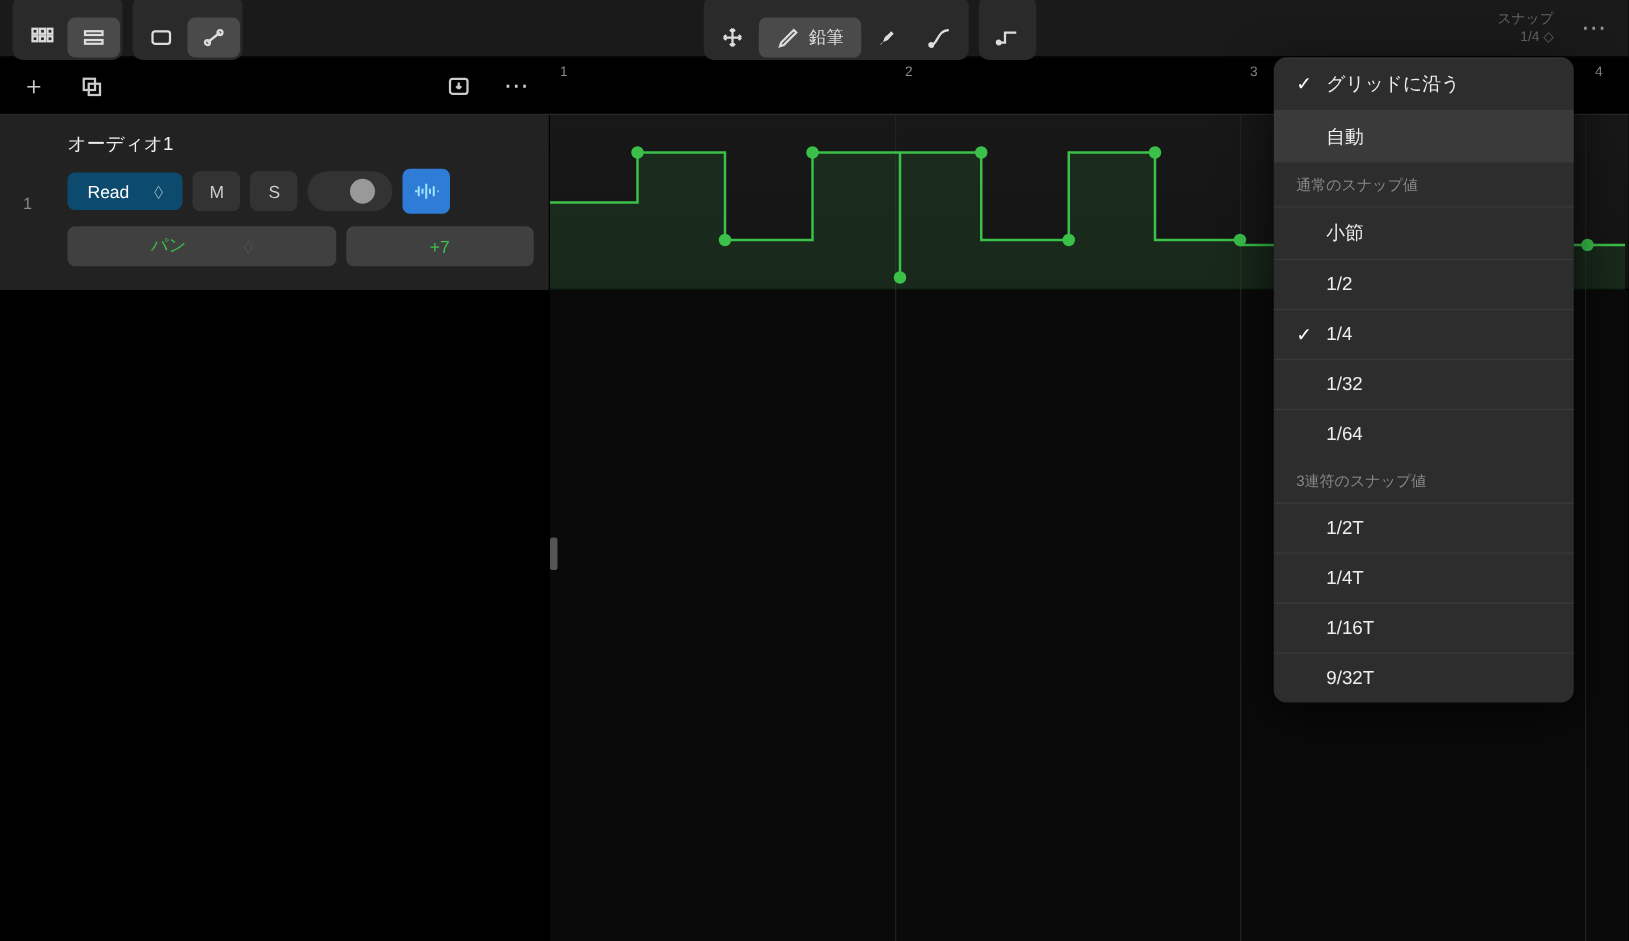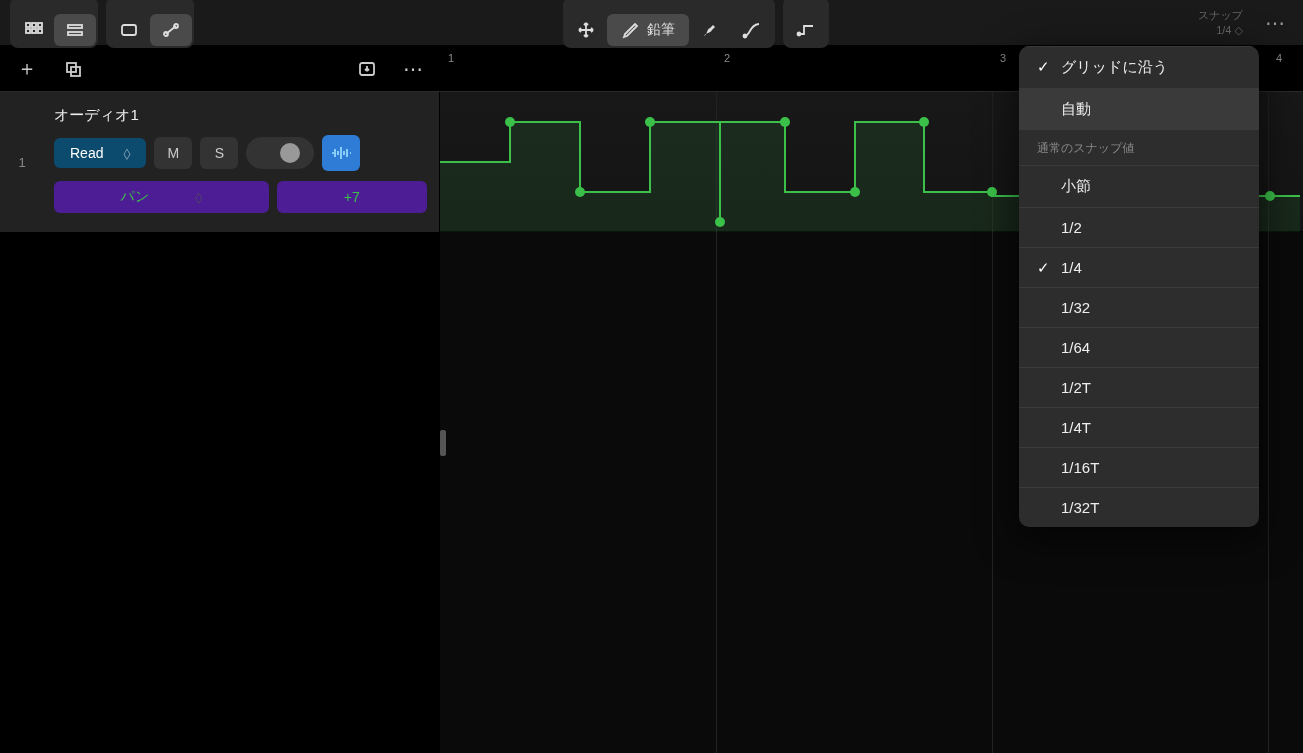--- a/index.html
+++ b/index.html
@@ -27,21 +27,21 @@
 .track-num { width: 44px; display: flex; align-items: center; justify-content: center; color: #888; font-size: 13px; }
 .track-body { flex: 1; padding: 14px 12px 10px 10px; }
 .track-name { font-size: 15px; color: #eee; margin-bottom: 10px; }
 .track-row { display: flex; gap: 8px; align-items: center; margin-bottom: 10px; }
 .read-btn { background: #0c4a6e; color: #fff; font-size: 14px; padding: 7px 16px; border-radius: 6px; display: flex; align-items: center; gap: 20px; cursor: pointer; }
 .read-btn::after { content: "◇"; font-size: 9px; color: rgba(255,255,255,.6); transform: scaleY(1.6); }
 .sq-btn { width: 38px; height: 32px; background: #333; color: #ccc; border-radius: 6px; display: flex; align-items: center; justify-content: center; font-size: 14px; cursor: pointer; }
 .pan-knob { width: 68px; height: 32px; background: #333; border-radius: 16px; position: relative; }
 .pan-knob::after { content: ""; position: absolute; right: 14px; top: 6px; width: 20px; height: 20px; border-radius: 50%; background: #999; }
 .wave-btn { width: 38px; height: 36px; background: #2e7cd6; border-radius: 6px; display:flex; align-items:center; justify-content:center; }
-.param-btn { flex:1; background: #4c1d95; color: #3bc14a; font-size: 14px; height: 32px; border-radius: 6px; display:flex; align-items:center; justify-content:center; gap:6px; cursor:pointer; }
+.param-btn { flex:1; background: #404040; color: #3bc14a; font-size: 14px; height: 32px; border-radius: 6px; display:flex; align-items:center; justify-content:center; gap:6px; cursor:pointer; }
 .param-btn.sel::after{ content:"◇"; font-size:9px; color:#555; transform:scaleY(1.6); margin-left:40px;}
 
 
 .lane { position: absolute; left: 440px; right: 0; top: 92px; bottom: 0; background: #0a0a0a; }
 .lane-track { position: absolute; left: 0; right: 0; top: 0; height: 140px; background: linear-gradient(#181818,#141414); border-bottom:1px solid #000;}
 .lane svg { position: absolute; left: 0; top: 0; }
 .node { fill: #3bc14a; }
 .auto-line { stroke: #3bc14a; stroke-width: 2; fill: none; }
 .auto-fill { fill: rgba(59,193,74,0.12); }
 .timeline-vline { position:absolute; top:0; bottom:0; width:1px; background:#222; }
@@ -219,17 +219,18 @@
 
 <div class="snap-menu">
   <div class="item checked">グリッドに沿う</div>
   <div class="item highlight">自動</div>
   <div class="section-hdr">通常のスナップ値</div>
   <div class="item">小節</div>
   <div class="item">1/2</div>
   <div class="item checked">1/4</div>
   <div class="item">1/32</div>
   <div class="item">1/64</div>
+  <div class="section-hdr">3連符のスナップ値</div>
   <div class="item">1/2T</div>
   <div class="item">1/4T</div>
   <div class="item">1/16T</div>
-  <div class="item">1/32T</div>
+  <div class="item">9/32T</div>
 </div>
 
 </body></html>

